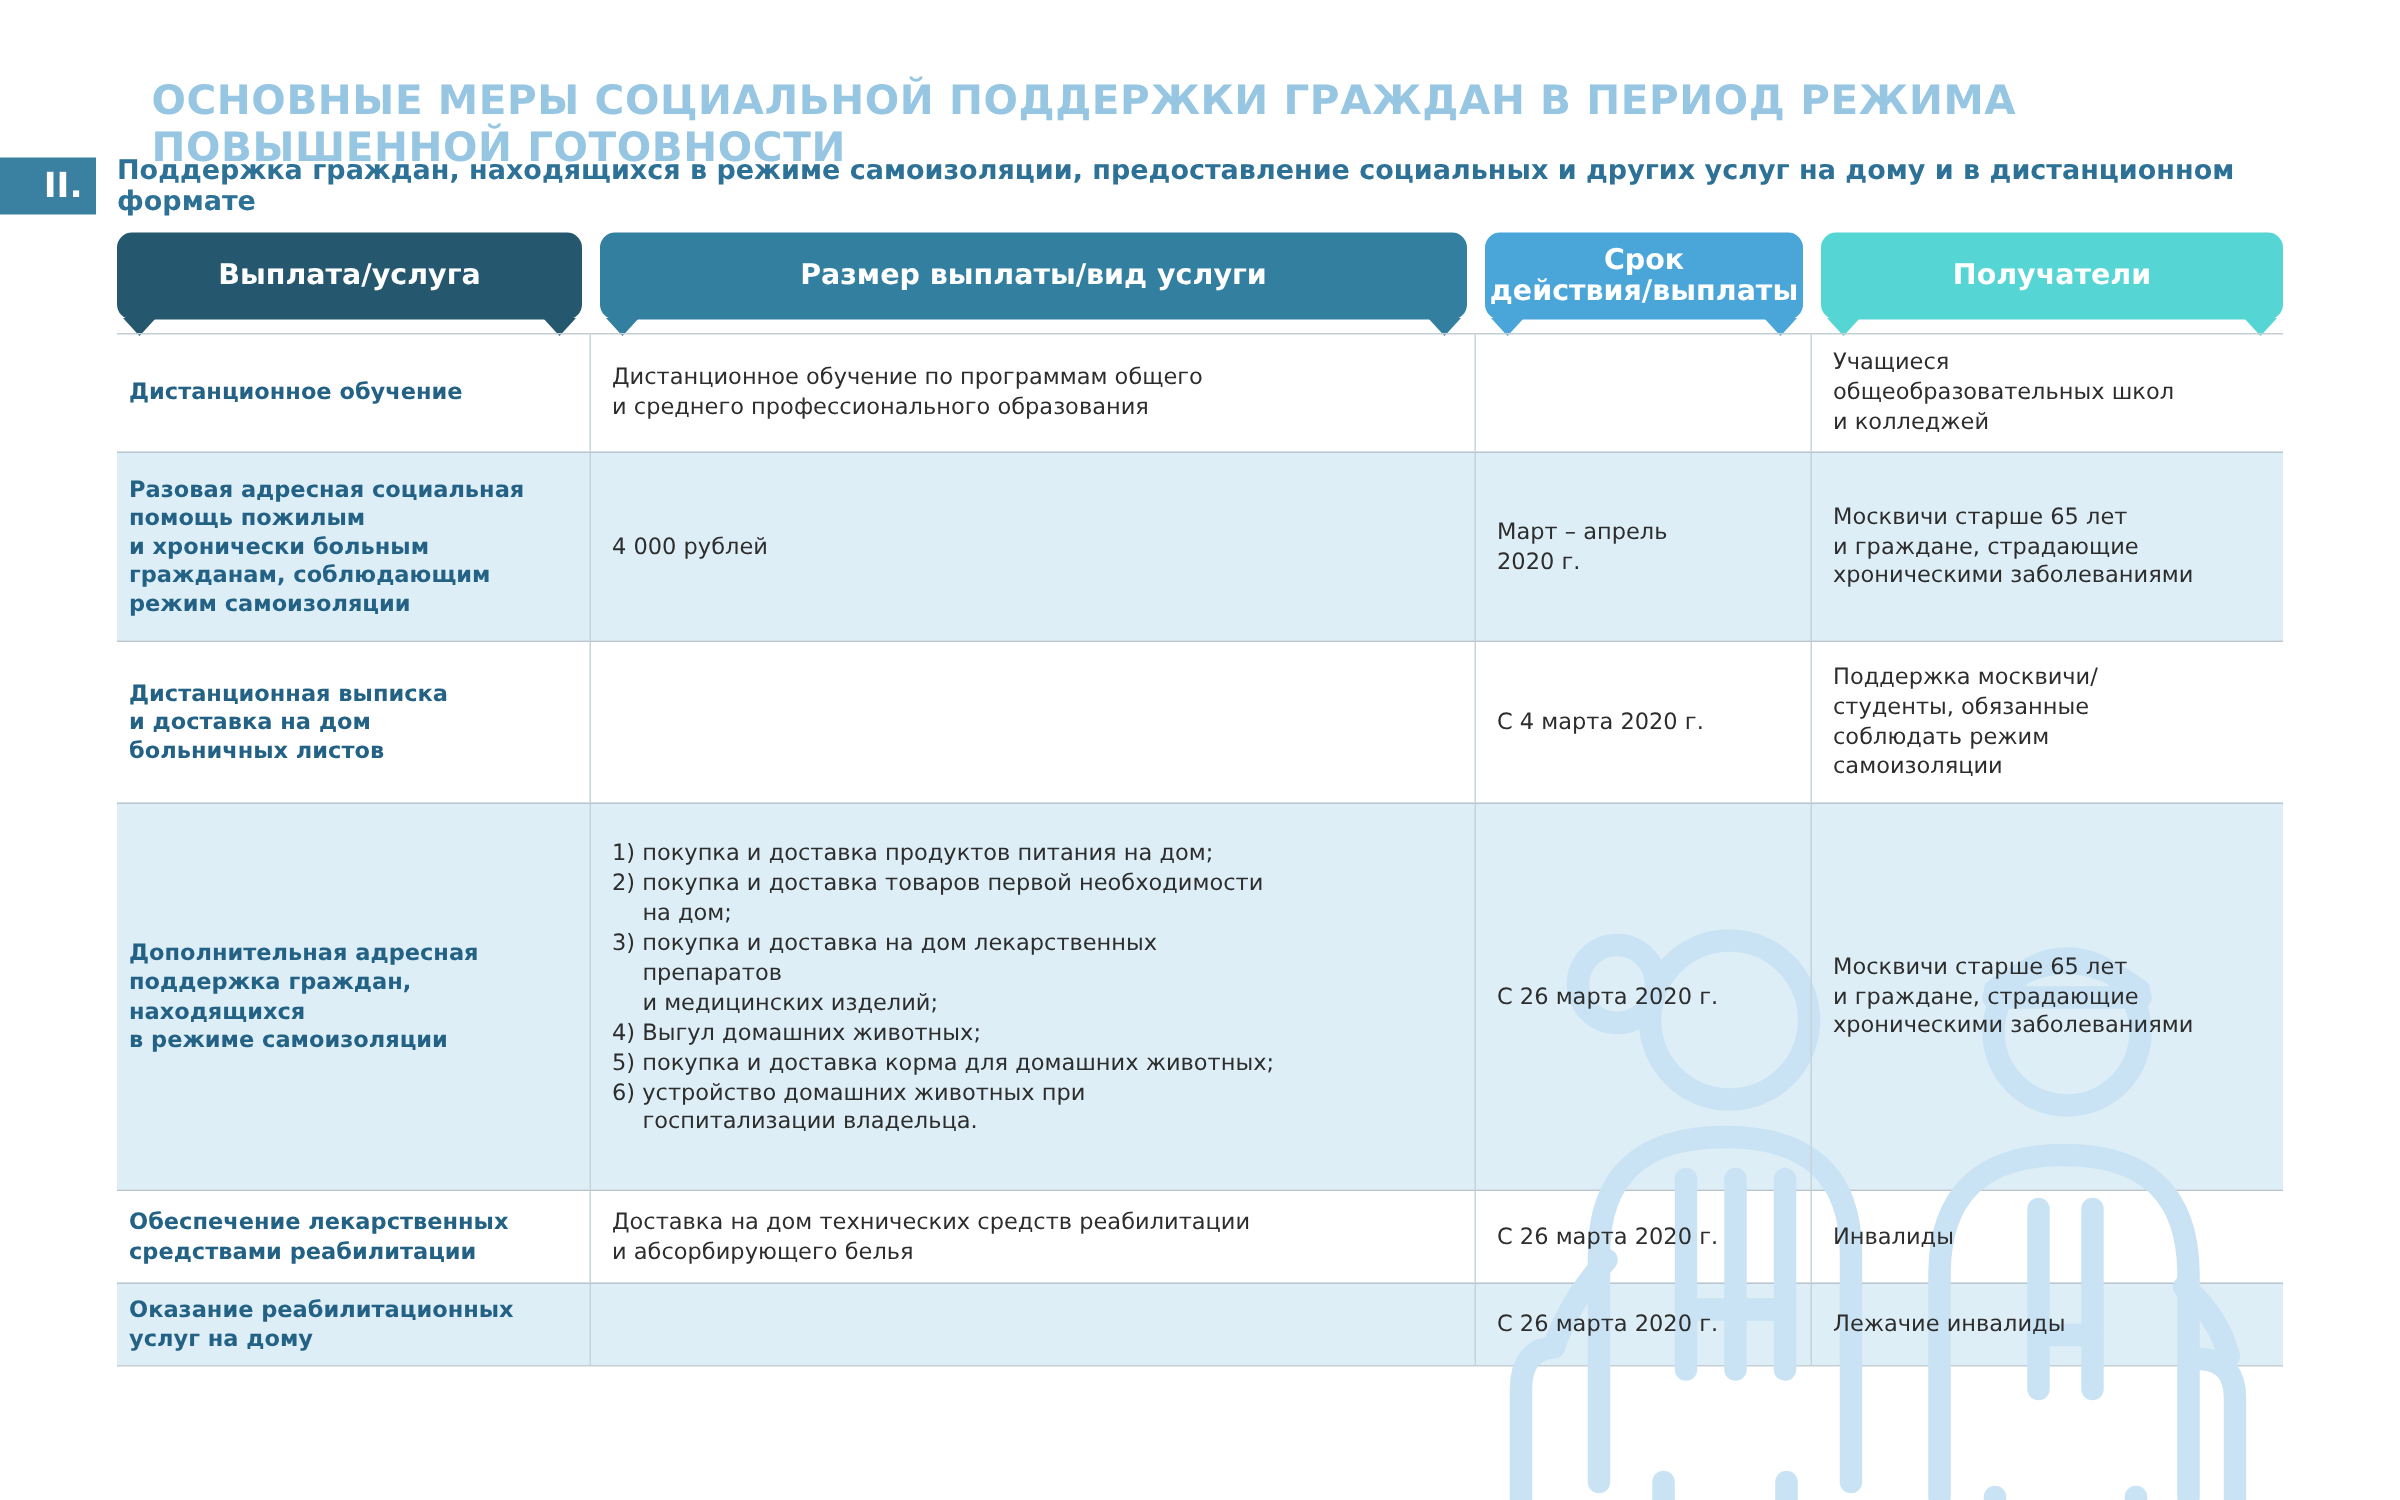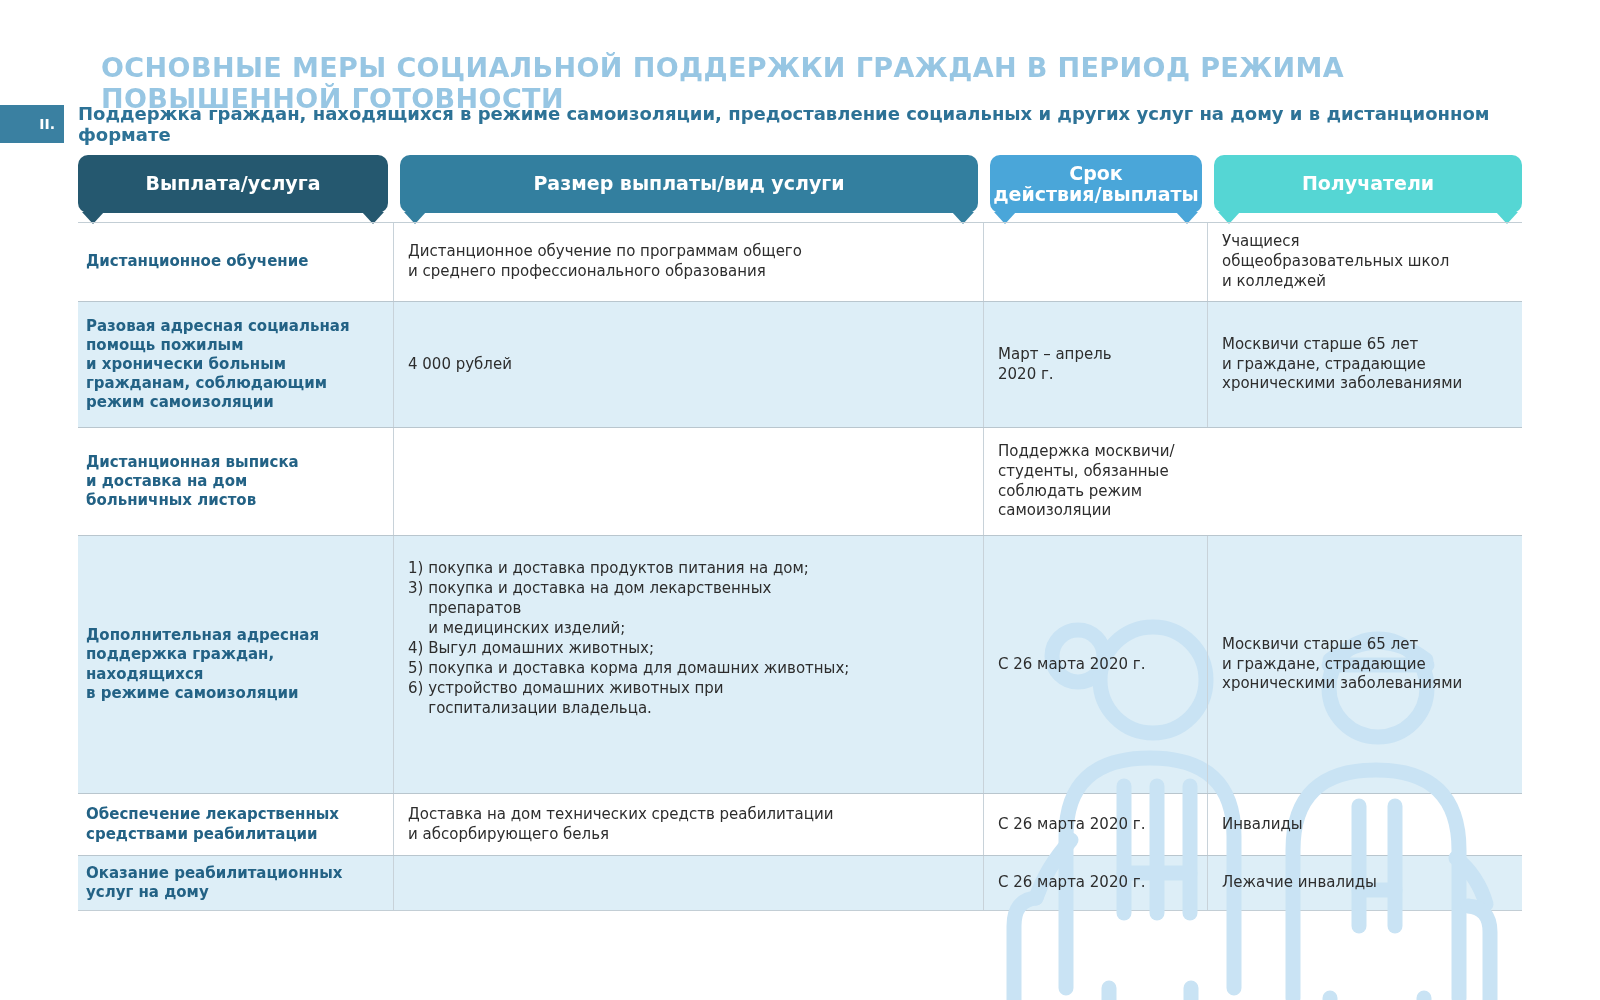--- a/index.html
+++ b/index.html
@@ -9,21 +9,21 @@
 
   .page-title {
     position: absolute; left: 77px; top: 52px; width: 1440px;
     font-size: 27px; font-weight: bold; letter-spacing: 0.4px;
     color: #97c6e3;
     margin-left: 24px;
   }
 
   .section-badge {
     position: absolute; left: 0; top: 105px; width: 64px; height: 38px;
-    background: #3a80a1; color: #ffffff; font-weight: bold; font-size: 14px;
+    background: #3a80a1; color: #ffffff; font-weight: bold; font-size: 23px;
     display: flex; align-items: center; justify-content: flex-end; padding-right: 9px;
   }
   .section-heading {
     position: absolute; left: 78px; top: 105px; width: 1440px; height: 38px;
     display: flex; align-items: center;
     font-size: 18px; font-weight: bold; color: #2d7296;
   }
 
   .table-wrap { position: absolute; left: 78px; top: 155px; width: 1444px; }
 
@@ -158,33 +158,36 @@
         <div class="cell">Москвичи старше 65 лет
 и граждане, страдающие
 хроническими заболеваниями</div>
       </div>
 
       <div class="grid-row trow r3">
         <div class="cell service">Дистанционная выписка
 и доставка на дом
 больничных листов</div>
         <div class="cell"></div>
+        <div class="cell">С 4 марта 2020 г.</div>
         <div class="cell">Поддержка москвичи/
 студенты, обязанные
 соблюдать режим
 самоизоляции</div>
       </div>
 
       <div class="grid-row trow r4 alt">
         <div class="cell service">Дополнительная адресная
 поддержка граждан,
 находящихся
 в режиме самоизоляции</div>
         <div class="cell top">
           <div class="li">1) покупка и доставка продуктов питания на дом;</div>
+          <div class="li">2) покупка и доставка товаров первой необходимости
+на дом;</div>
           <div class="li">3) покупка и доставка на дом лекарственных
 препаратов
 и медицинских изделий;</div>
           <div class="li">4) Выгул домашних животных;</div>
           <div class="li">5) покупка и доставка корма для домашних животных;</div>
           <div class="li">6) устройство домашних животных при
 госпитализации владельца.</div>
         </div>
         <div class="cell">С 26 марта 2020 г.</div>
         <div class="cell">Москвичи старше 65 лет

